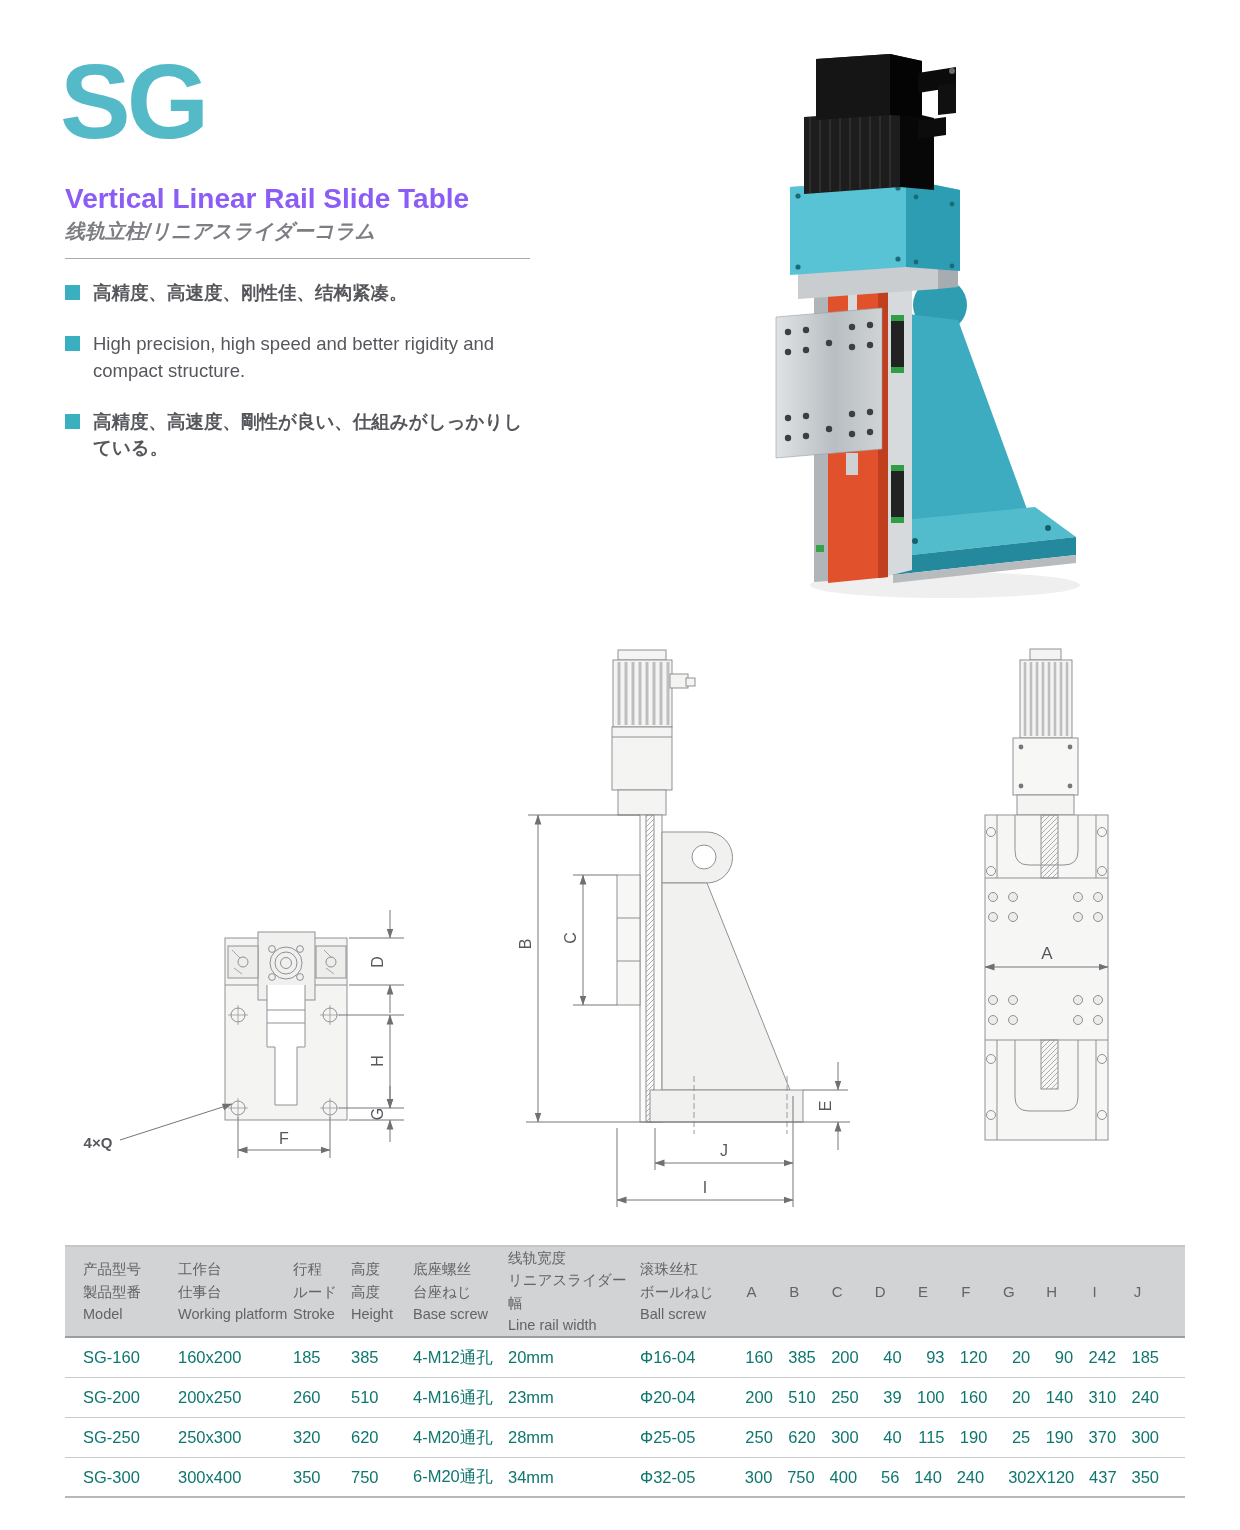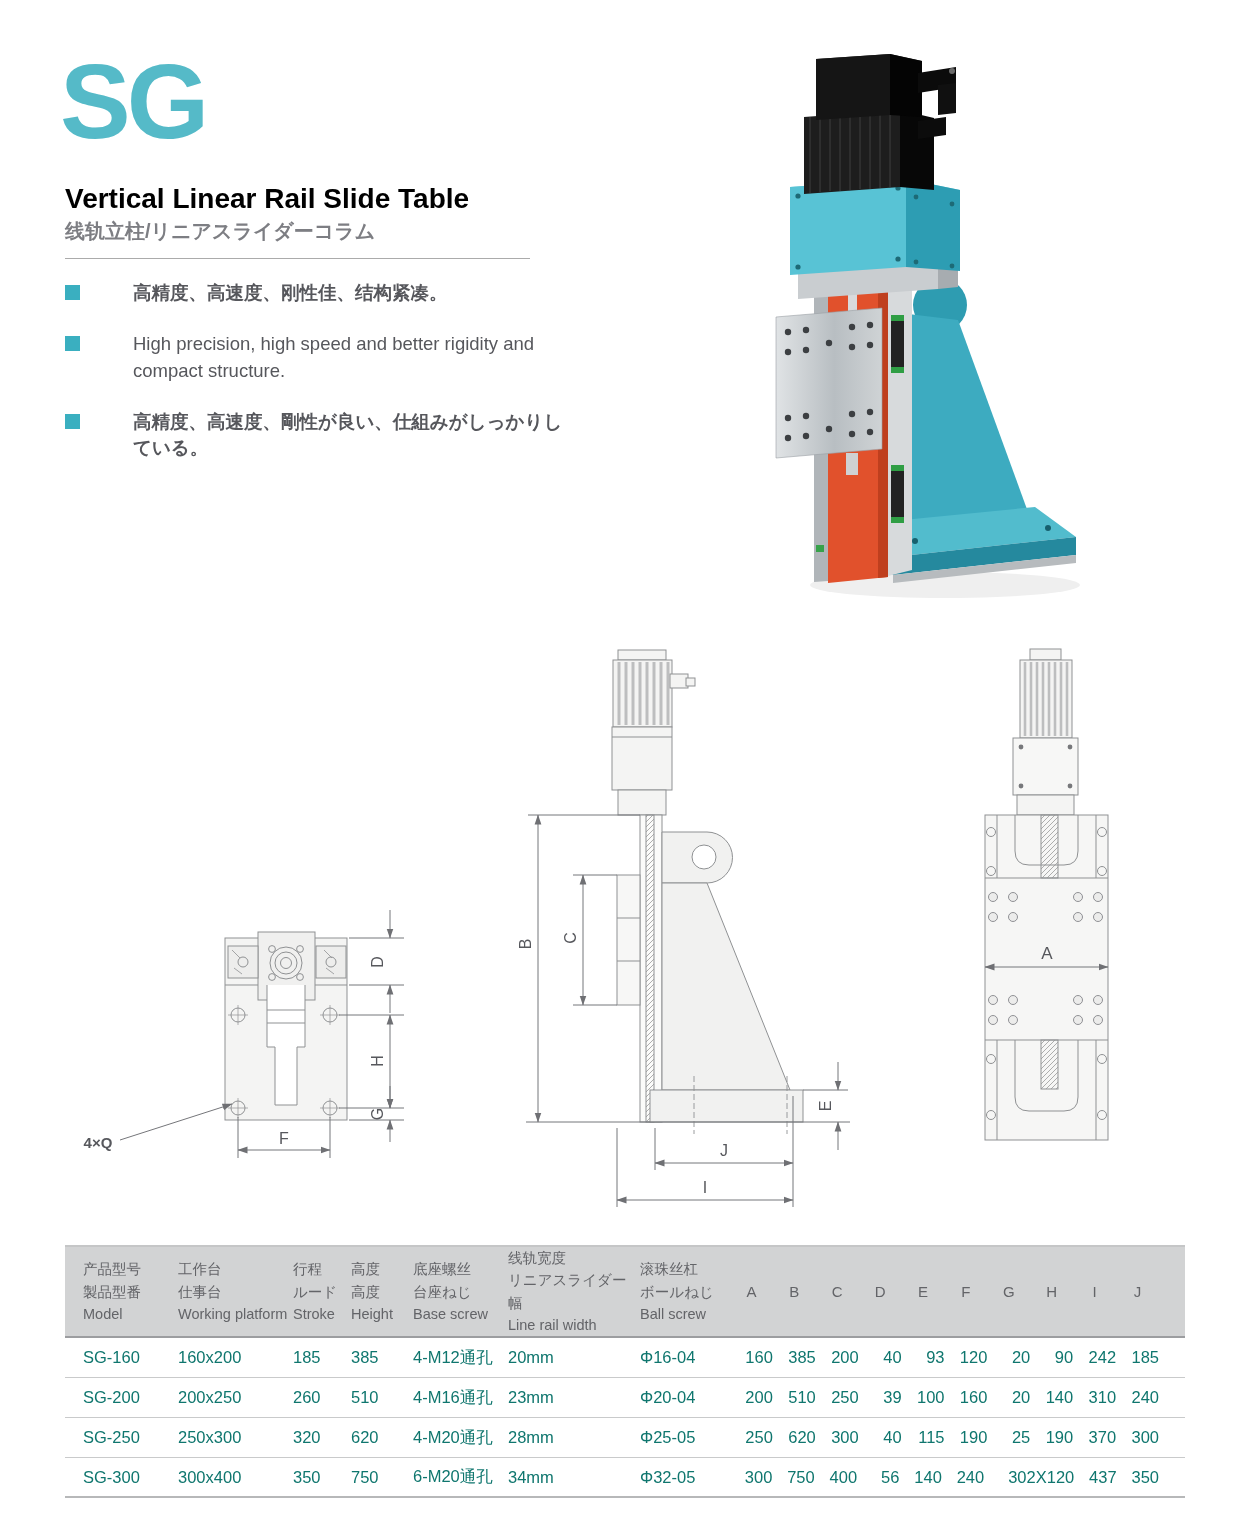--- a/index.html
+++ b/index.html
@@ -2,29 +2,29 @@
 <html><head>
 <meta charset="utf-8">
 <style>
   html,body{margin:0;padding:0;background:#ffffff;}
   .page{position:relative;width:1240px;height:1530px;background:#fff;overflow:hidden;
         font-family:"Liberation Sans","DejaVu Sans",sans-serif;color:#56575c;border-radius:9px;}
 
   
   .sg-logo{position:absolute;left:60px;top:48px;font-size:106px;font-weight:700;
            letter-spacing:-4px;line-height:1;color:#55bac8;}
-  .main-title{position:absolute;left:65px;top:183px;font-size:28px;font-weight:700;color:#000000;}
-  .sub-title{position:absolute;left:65px;top:218px;font-size:20px;font-weight:600;color:#7d7e83;}
+  .main-title{position:absolute;left:65px;top:183px;font-size:28px;font-weight:700;color:#8b5cf6;}
+  .sub-title{position:absolute;left:65px;top:218px;font-size:20px;font-weight:600;color:#7d7e83;font-style:italic;}
   .divider{position:absolute;left:65px;top:258px;width:465px;height:1px;background:#ababab;}
 
   .features{position:absolute;left:65px;top:280px;width:520px;display:flex;flex-direction:column;gap:25px;}
   .feature{display:flex;gap:13px;font-size:18.5px;line-height:1.42;color:#56575c;}
   .feature .sq{flex:0 0 15px;width:15px;height:15px;margin-top:5px;background:#3aafc0;}
   .feature.cjk{font-weight:700;}
-  .feature .txt{max-width:430px;margin-left:40px;}
+  .feature .txt{max-width:430px;}
 
   
   .drawing{position:absolute;}
   #product-photo{left:740px;top:25px;}
   #top-view{left:60px;top:890px;}
   #side-view{left:490px;top:648px;}
   #front-view{left:935px;top:645px;}
   svg text{font-family:"Liberation Sans","DejaVu Sans",sans-serif;}
 
   

